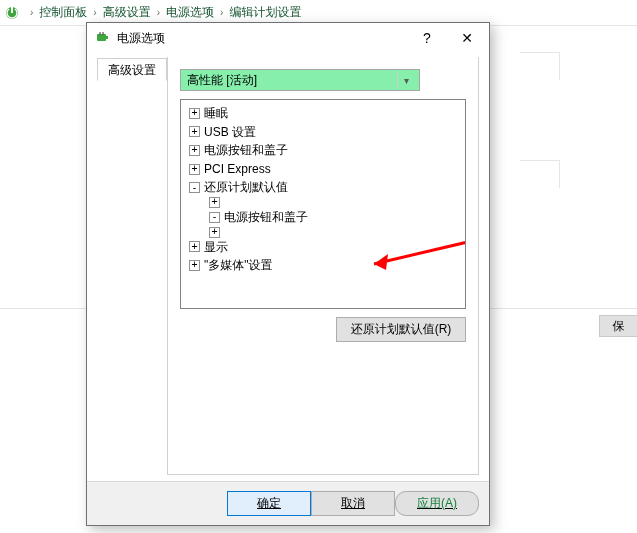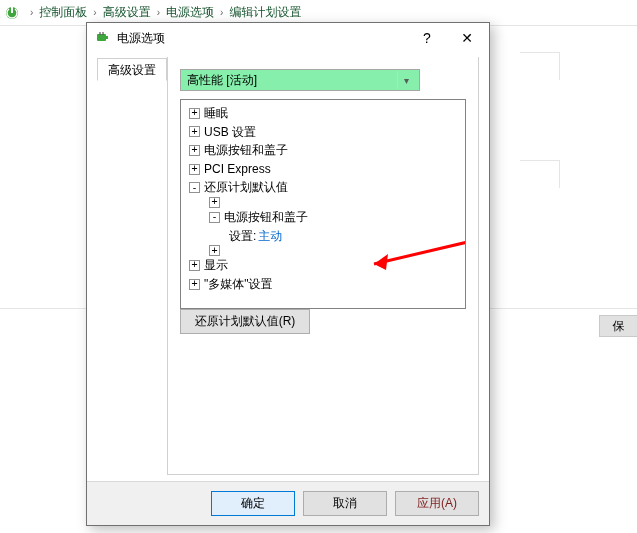--- a/index.html
+++ b/index.html
@@ -165,42 +165,42 @@
     background:#fff;
     flex-shrink:0;
   }
   .tree-row .lbl { }
   .tree-row .link { color:#0066cc; margin-left:2px;}
   .d0 { padding-left: 6px; }
   .d1 { padding-left: 26px; }
   .d2 { padding-left: 46px; }
 
   .restore-row {
-    display:flex; 
-    margin-top:0;
+    display:flex; justify-content:flex-end;
+    margin-top:8px;
   }
   .btn {
     border:1px solid #adadad;
     background:#e1e1e1;
     padding: 3px 12px;
     font-size:12px;
     min-width:84px;
     text-align:center;
   }
-  .btn.disabled { color:#7f1d1d; }
+  .btn.disabled { color:#15803d;border-radius:11px; }
   .btn.primary { border:1px solid #0078d7; background:#e1eefb; }
   .btn.wide { min-width:130px; }
 
   .dialog-footer {
     height:44px;
     background:#f0f0f0;
     border-top:1px solid #d9d9d9;
     display:flex; align-items:center; justify-content:flex-end;
     padding: 12px 10px;
-    gap:8px;
+    text-decoration:underline;
   }
 
   
   .arrow-wrap {
     position:absolute;
     left:185px; top:138px;
     width:120px; height:40px;
     pointer-events:none;
   }
 </style>
@@ -288,24 +288,20 @@
             <span class="exp">-</span>
             <span class="lbl">还原计划默认值</span>
           </div>
             <div class="tree-row d1">
               <span class="exp">+</span>
             </div>
             <div class="tree-row d1">
               <span class="exp">-</span>
               <span class="lbl">电源按钮和盖子</span>
             </div>
-              <div class="tree-row d2">
-                <span class="lbl">设置:</span>
-                <span class="link">主动</span>
-              </div>
             <div class="tree-row d1">
               <span class="exp">+</span>
             </div>
           <div class="tree-row d0">
             <span class="exp">+</span>
             <span class="lbl">显示</span>
           </div>
           <div class="tree-row d0">
             <span class="exp">+</span>
             <span class="lbl">"多媒体"设置</span>

